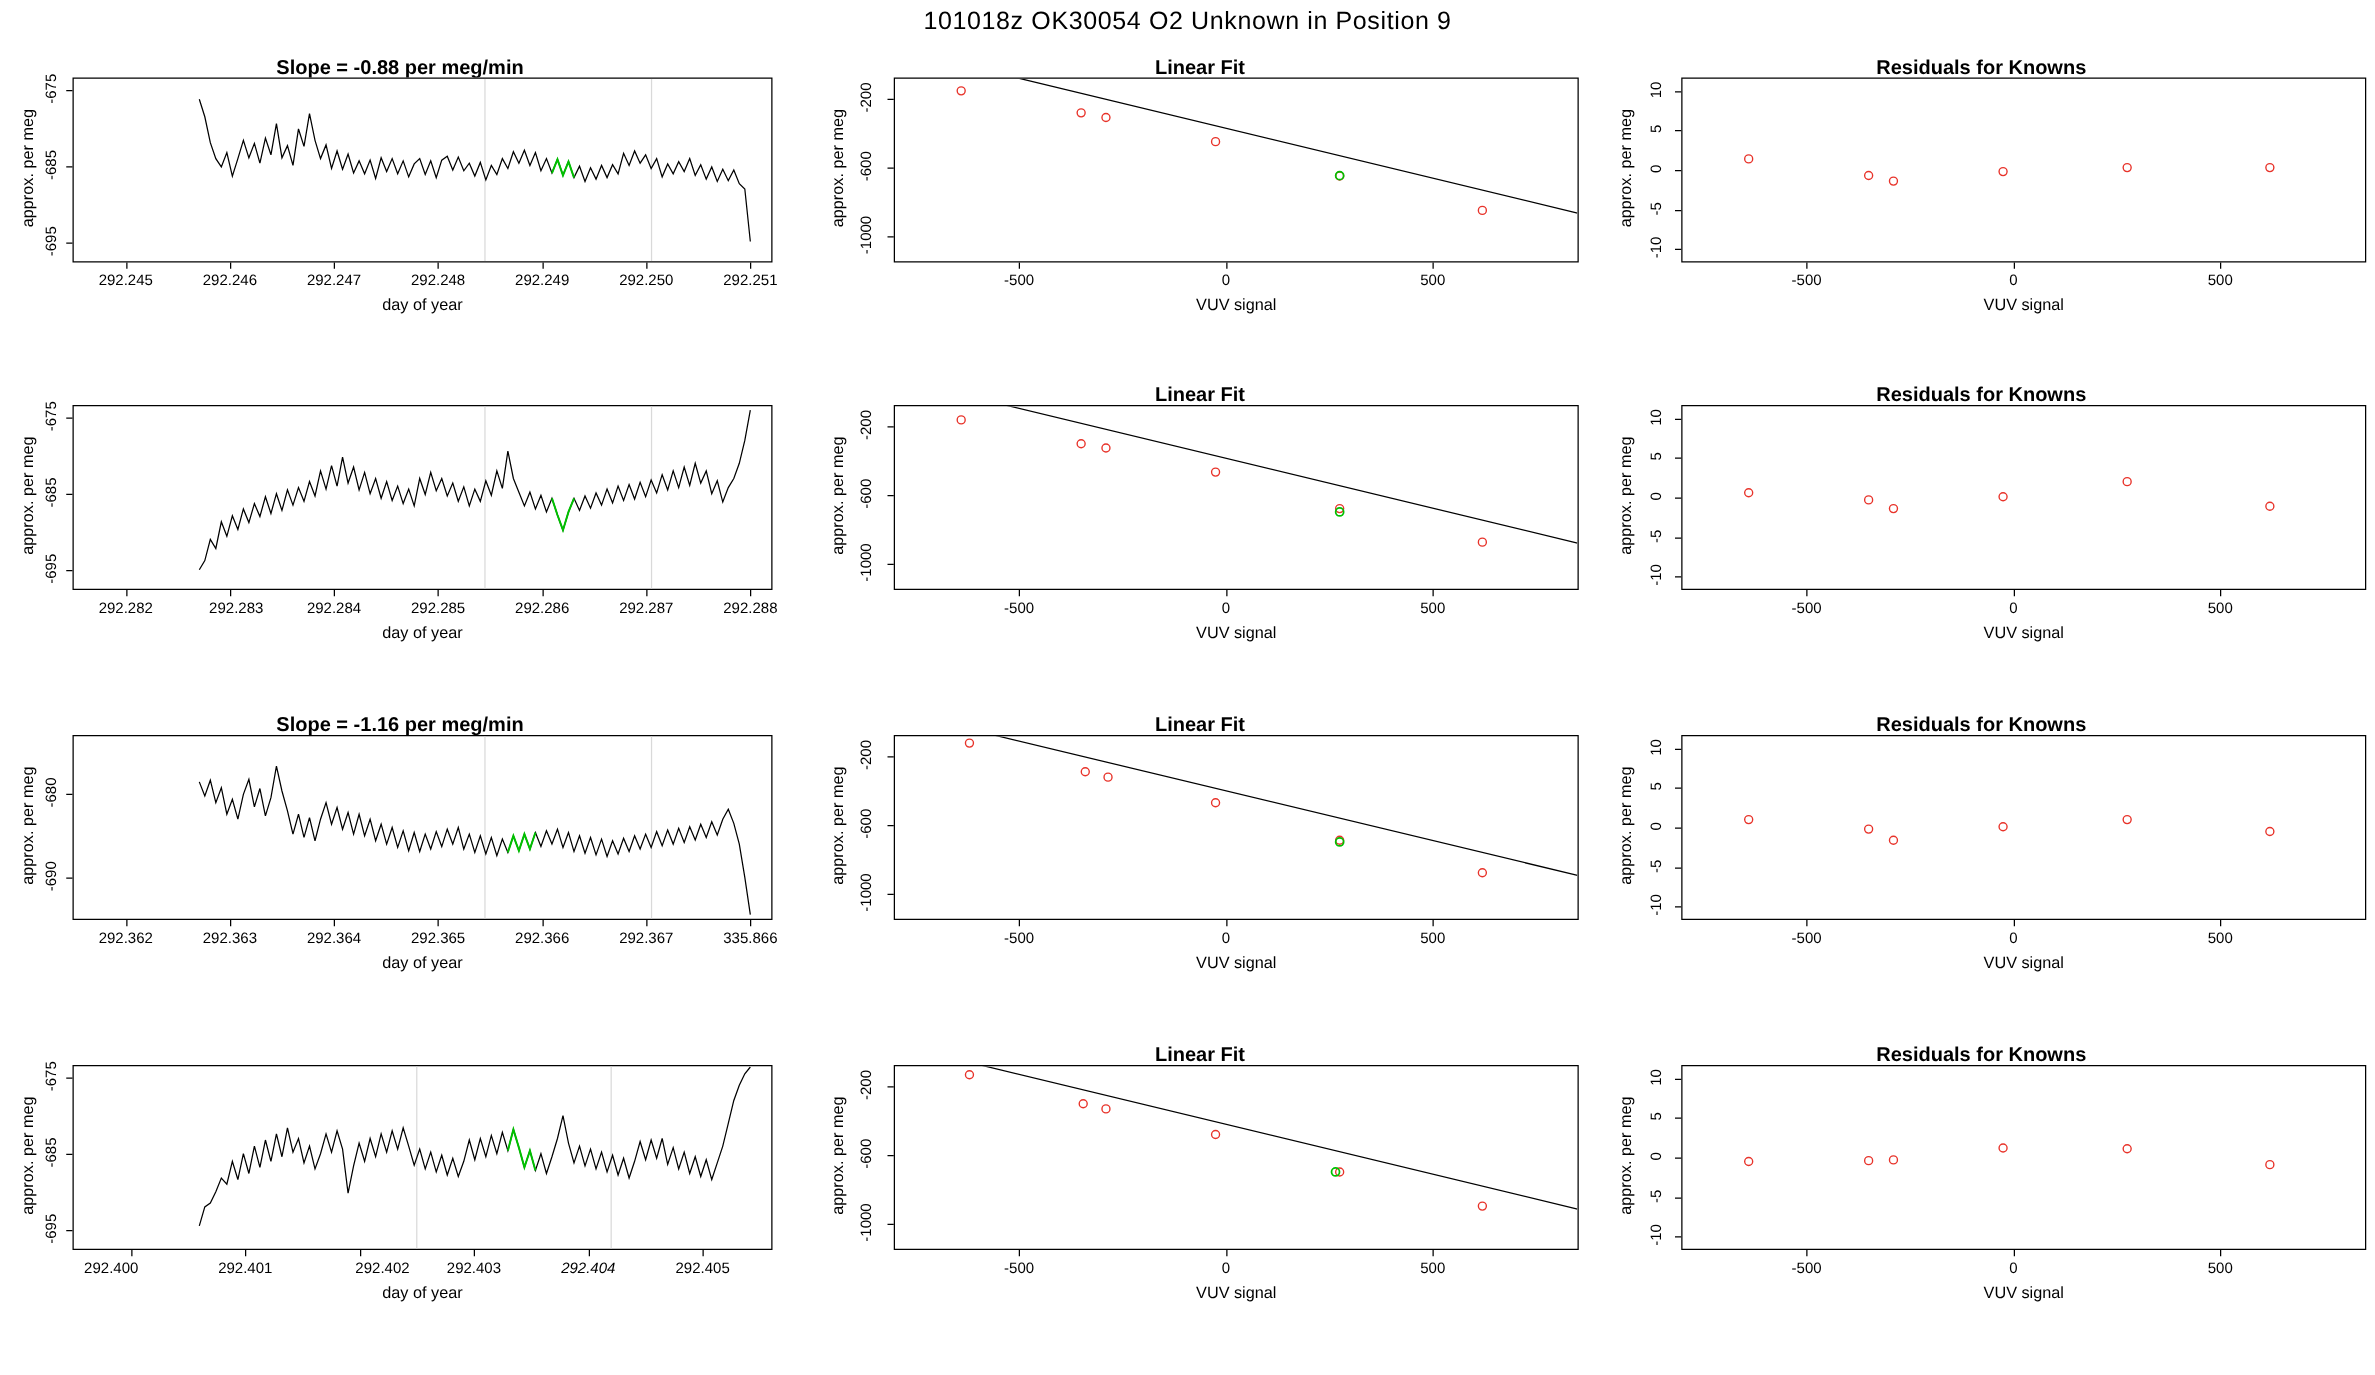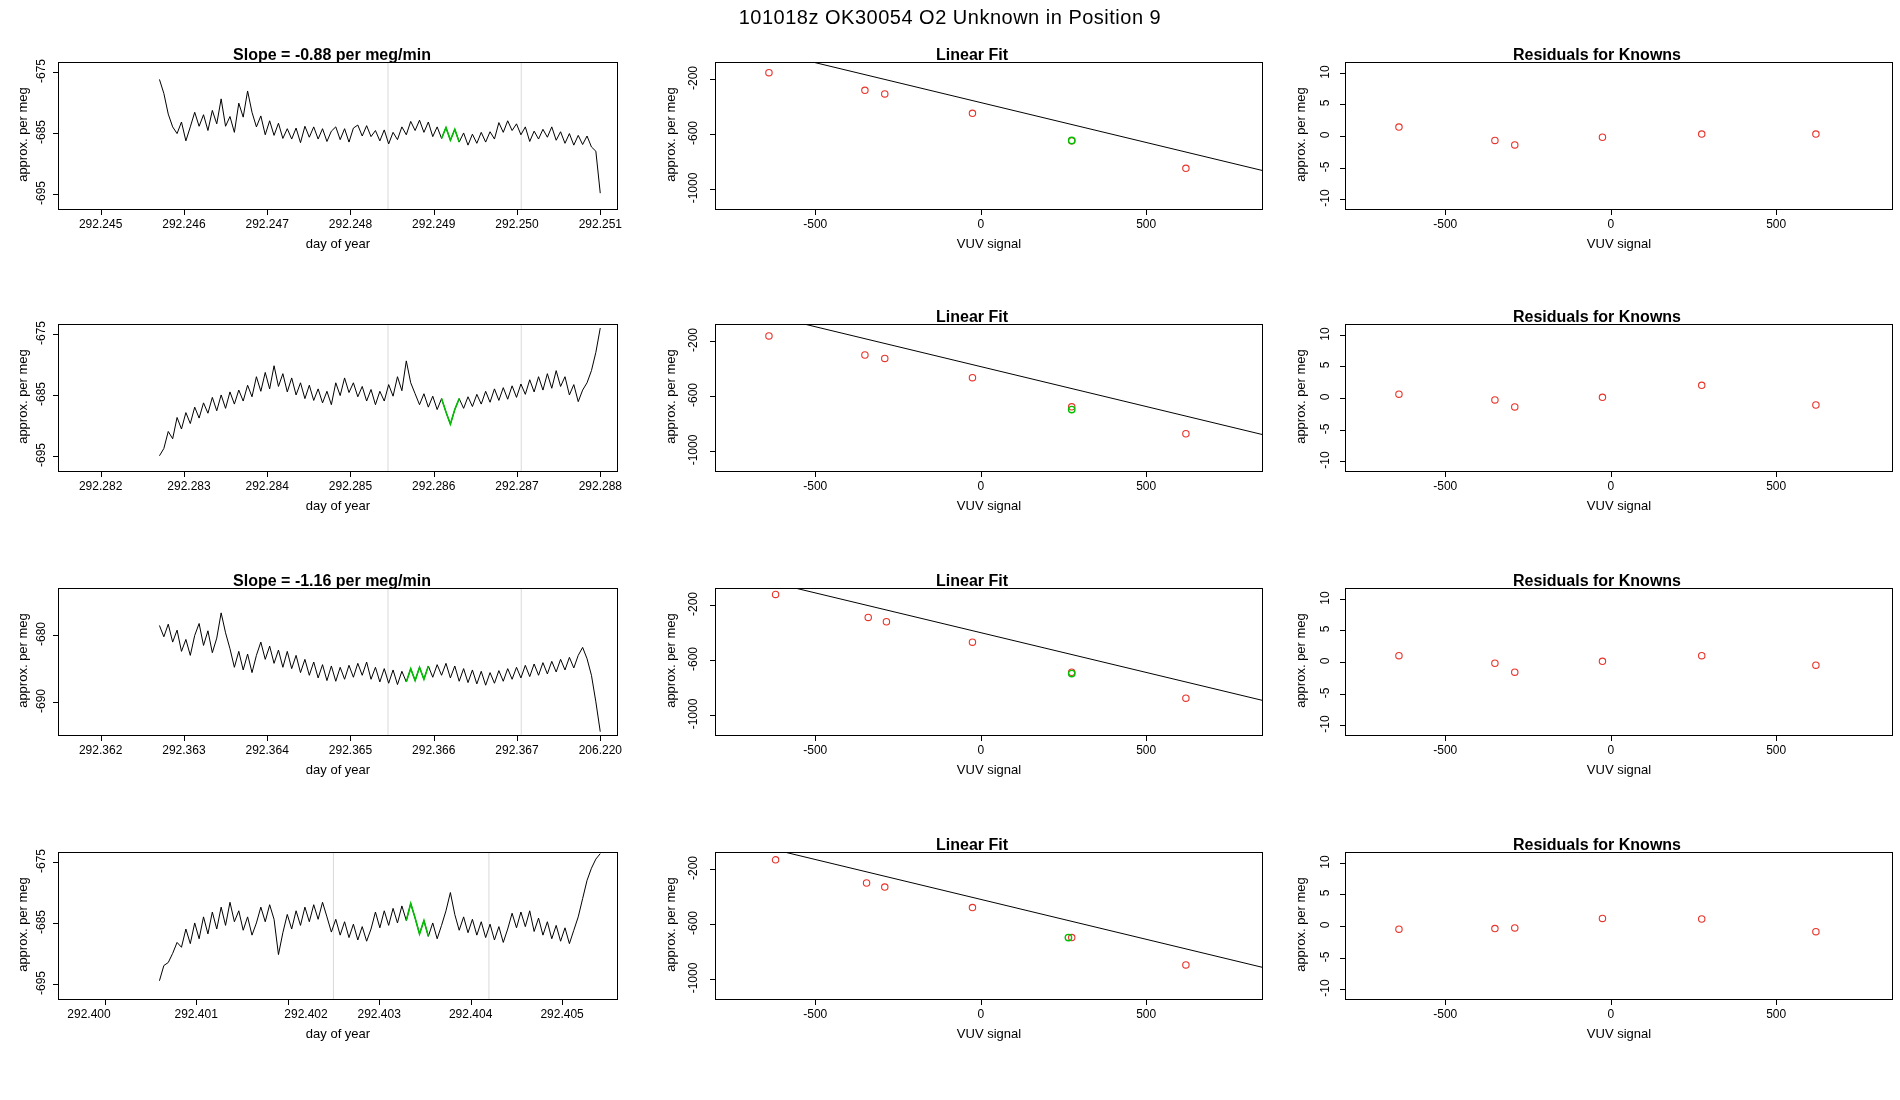--- a/index.html
+++ b/index.html
@@ -5,21 +5,21 @@
   html,body{margin:0;padding:0;background:#ffffff;}
   body{width:1900px;height:1100px;font-family:"Liberation Sans",sans-serif;color:#000;position:relative;overflow:hidden;}
   #page-title{
     position:absolute;left:0;top:6px;width:1900px;text-align:center;
     font-size:20px;letter-spacing:0.5px;
   }
   .row{position:absolute;left:0;width:1900px;height:260px;}
   .panel{position:absolute;top:0;height:260px;}
   .panel .ttl{
     position:absolute;top:26px;left:0;width:100%;text-align:center;
-    font-size:16px;font-weight:bold;padding-left:12px;
+    font-size:16px;font-weight:bold;
   }
   .plotbox{position:absolute;border:1px solid #000;box-sizing:border-box;background:#fff;overflow:hidden;}
   .ylab{
     position:absolute;font-size:13px;
     transform:rotate(-90deg);transform-origin:center center;white-space:nowrap;
   }
   .xlab{position:absolute;font-size:13px;text-align:center;white-space:nowrap;}
   .ytick{position:absolute;font-size:12px;white-space:nowrap;transform:rotate(-90deg);transform-origin:center center;}
   .xtick{position:absolute;font-size:12px;white-space:nowrap;text-align:center;}
   .tickmark{position:absolute;background:#000;}
@@ -247,21 +247,21 @@
         <div class="xtick" style="left:143.9253731356709px;top:197px;width:80px;">292.363</div>
         <div class="tickmark" style="left:267.208955222962px;top:190px;width:1px;height:5px;"></div>
         <div class="xtick" style="left:227.208955222962px;top:197px;width:80px;">292.364</div>
         <div class="tickmark" style="left:350.4925373149873px;top:190px;width:1px;height:5px;"></div>
         <div class="xtick" style="left:310.4925373149873px;top:197px;width:80px;">292.365</div>
         <div class="tickmark" style="left:433.7761194022785px;top:190px;width:1px;height:5px;"></div>
         <div class="xtick" style="left:393.7761194022785px;top:197px;width:80px;">292.366</div>
         <div class="tickmark" style="left:517.0597014943038px;top:190px;width:1px;height:5px;"></div>
         <div class="xtick" style="left:477.0597014943038px;top:197px;width:80px;">292.367</div>
         <div class="tickmark" style="left:600.343283581595px;top:190px;width:1px;height:5px;"></div>
-        <div class="xtick" style="left:560.343283581595px;top:197px;width:80px;">206.220</div>
+        <div class="xtick" style="left:560.343283581595px;top:197px;width:80px;">335.866</div>
         <div class="xlab" style="left:58px;top:216px;width:560px;">day of year</div>
         <div class="ylab" style="left:-38px;top:107px;width:120px;text-align:center;">approx. per meg</div>
       </div>
       <div class="panel" style="left:640px;width:640px;">
         <div class="ttl">Linear Fit</div>
         <div class="plotbox" style="left:75px;top:42px;width:548px;height:148px;">
           <svg width="546" height="146" viewBox="0 0 546 146">
             <line x1="0" y1="-19.97607476635514" x2="546" y2="111.28065420560748" class="fitline"></line>
             <circle cx="59.56363636363636" cy="5.45794392523365" r="3.2" class="kn"></circle>
             <circle cx="152.21818181818182" cy="28.38130841121496" r="3.2" class="kn"></circle>
@@ -337,21 +337,21 @@
         <div class="ytick" style="left:26px;top:44.125px;width:30px;text-align:center;">-675</div>
         <div class="tickmark" style="left:104.73770491692463px;top:190px;width:1px;height:5px;"></div>
         <div class="xtick" style="left:49px;top:197px;width:80px;">292.400</div>
         <div class="tickmark" style="left:196.2131147559737px;top:190px;width:1px;height:5px;"></div>
         <div class="xtick" style="left:156.2131147559737px;top:197px;width:80px;">292.401</div>
         <div class="tickmark" style="left:287.688524589823px;top:190px;width:1px;height:5px;"></div>
         <div class="xtick" style="left:247.68852458982298px;top:197px;width:80px;text-align:right;">292.402</div>
         <div class="tickmark" style="left:379.163934428872px;top:190px;width:1px;height:5px;"></div>
         <div class="xtick" style="left:339.163934428872px;top:197px;width:80px;">292.403</div>
         <div class="tickmark" style="left:470.63934426272124px;top:190px;width:1px;height:5px;"></div>
-        <div class="xtick" style="left:430.63934426272124px;top:197px;width:80px;">292.404</div>
+        <div class="xtick" style="left:430.63934426272124px;top:197px;width:80px;font-style:italic;">292.404</div>
         <div class="tickmark" style="left:562.1147540965706px;top:190px;width:1px;height:5px;"></div>
         <div class="xtick" style="left:522.1147540965706px;top:197px;width:80px;">292.405</div>
         <div class="xlab" style="left:58px;top:216px;width:560px;">day of year</div>
         <div class="ylab" style="left:-38px;top:107px;width:120px;text-align:center;">approx. per meg</div>
       </div>
       <div class="panel" style="left:640px;width:640px;">
         <div class="ttl">Linear Fit</div>
         <div class="plotbox" style="left:75px;top:42px;width:548px;height:148px;">
           <svg width="546" height="146" viewBox="0 0 546 146">
             <line x1="0" y1="-17.465420560747674" x2="546" y2="114.24158878504673" class="fitline"></line>

